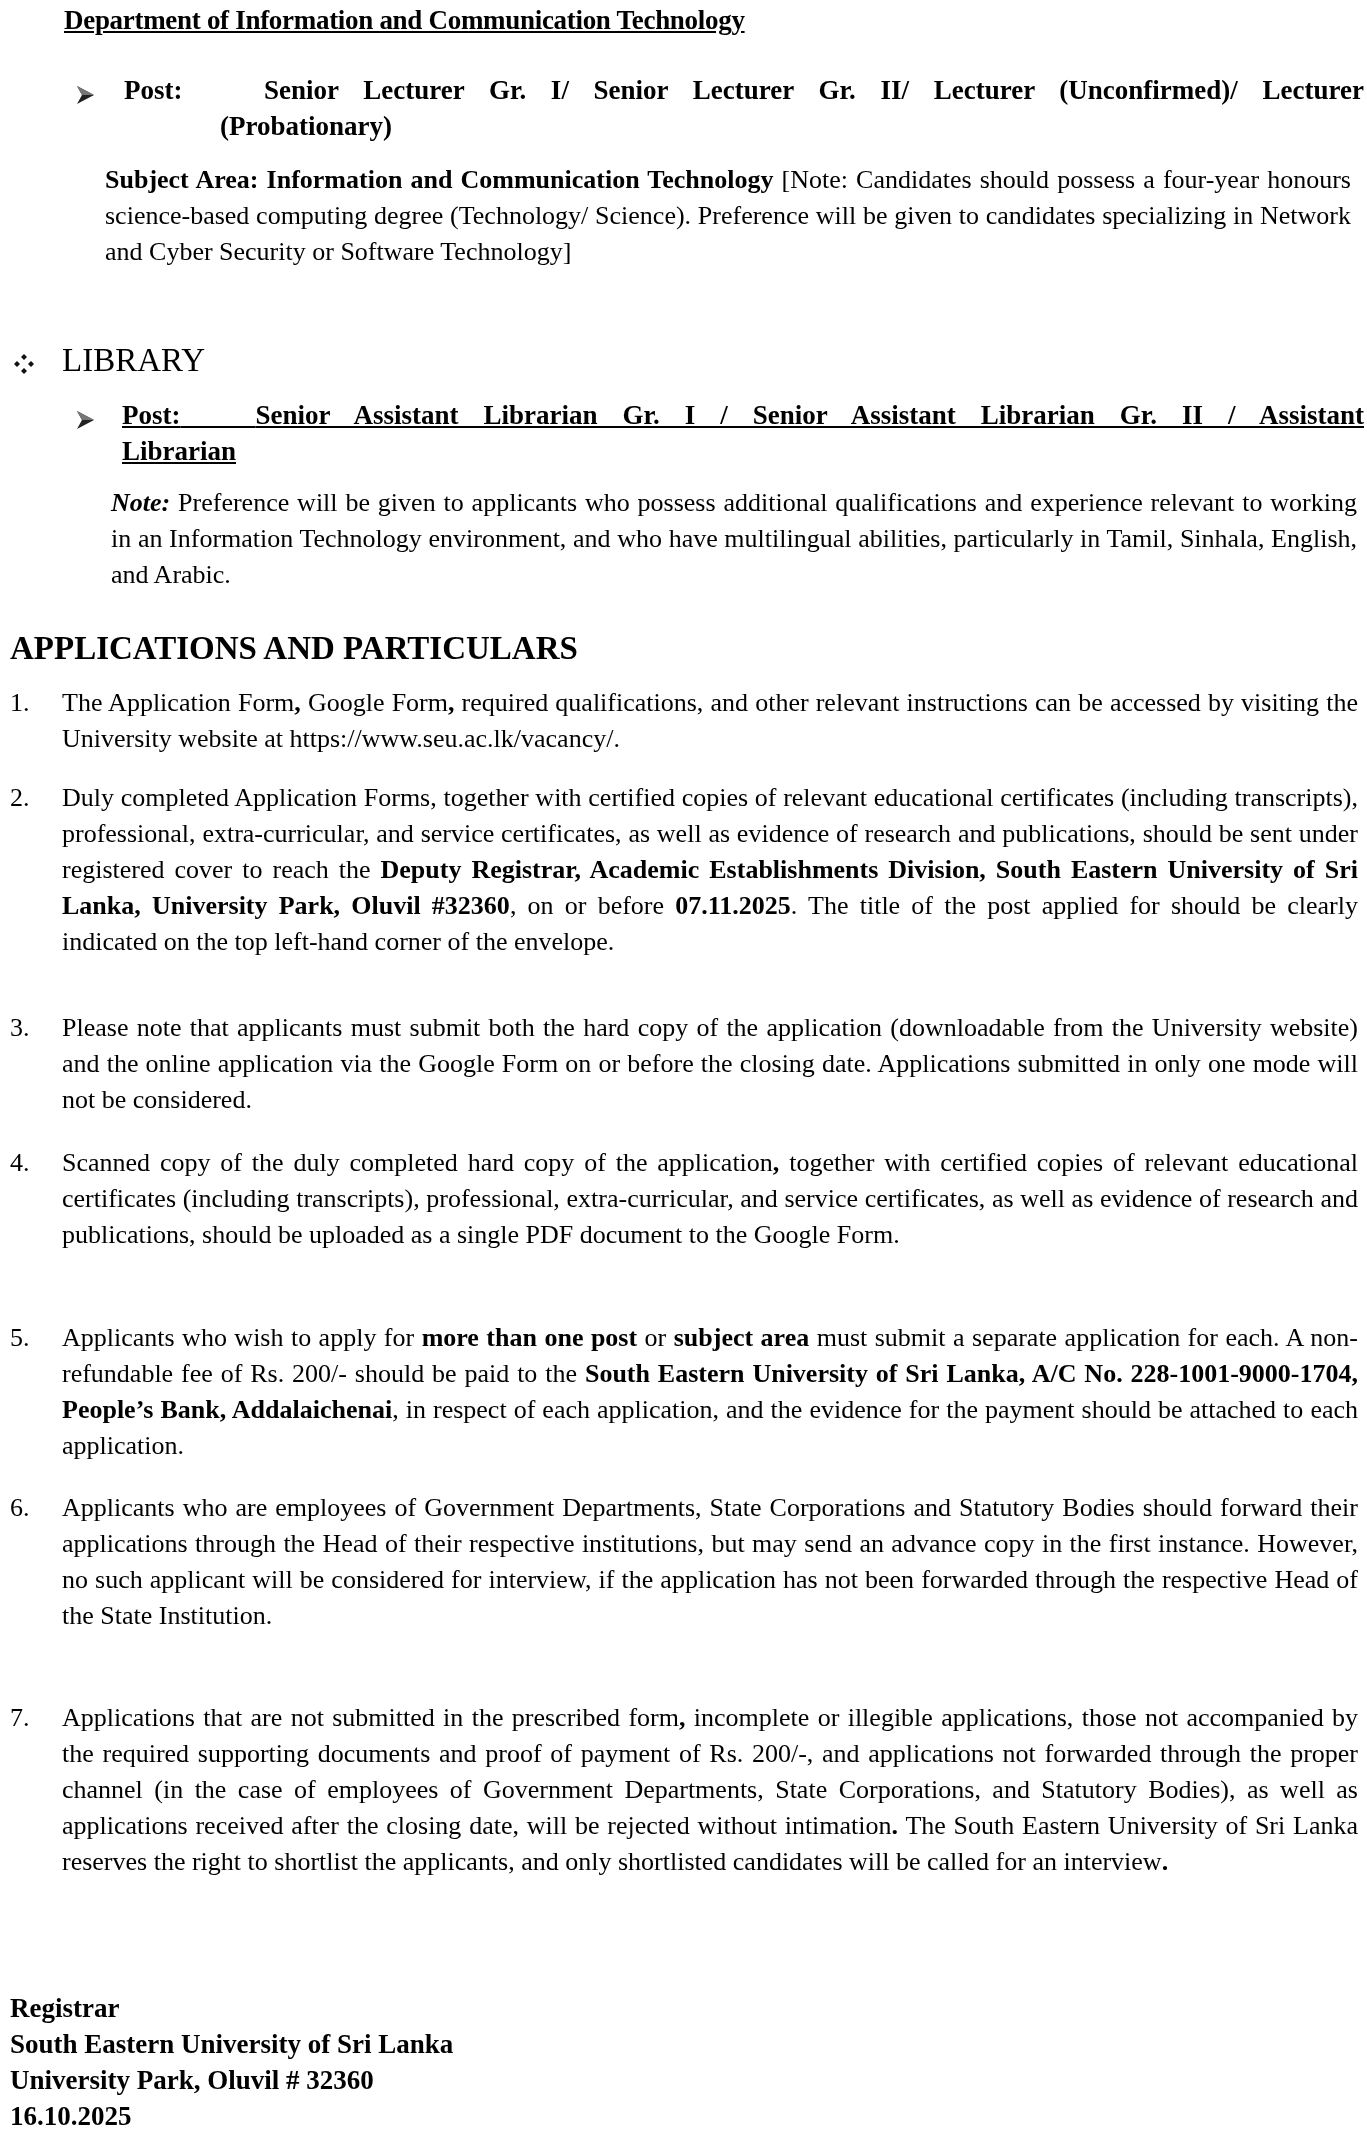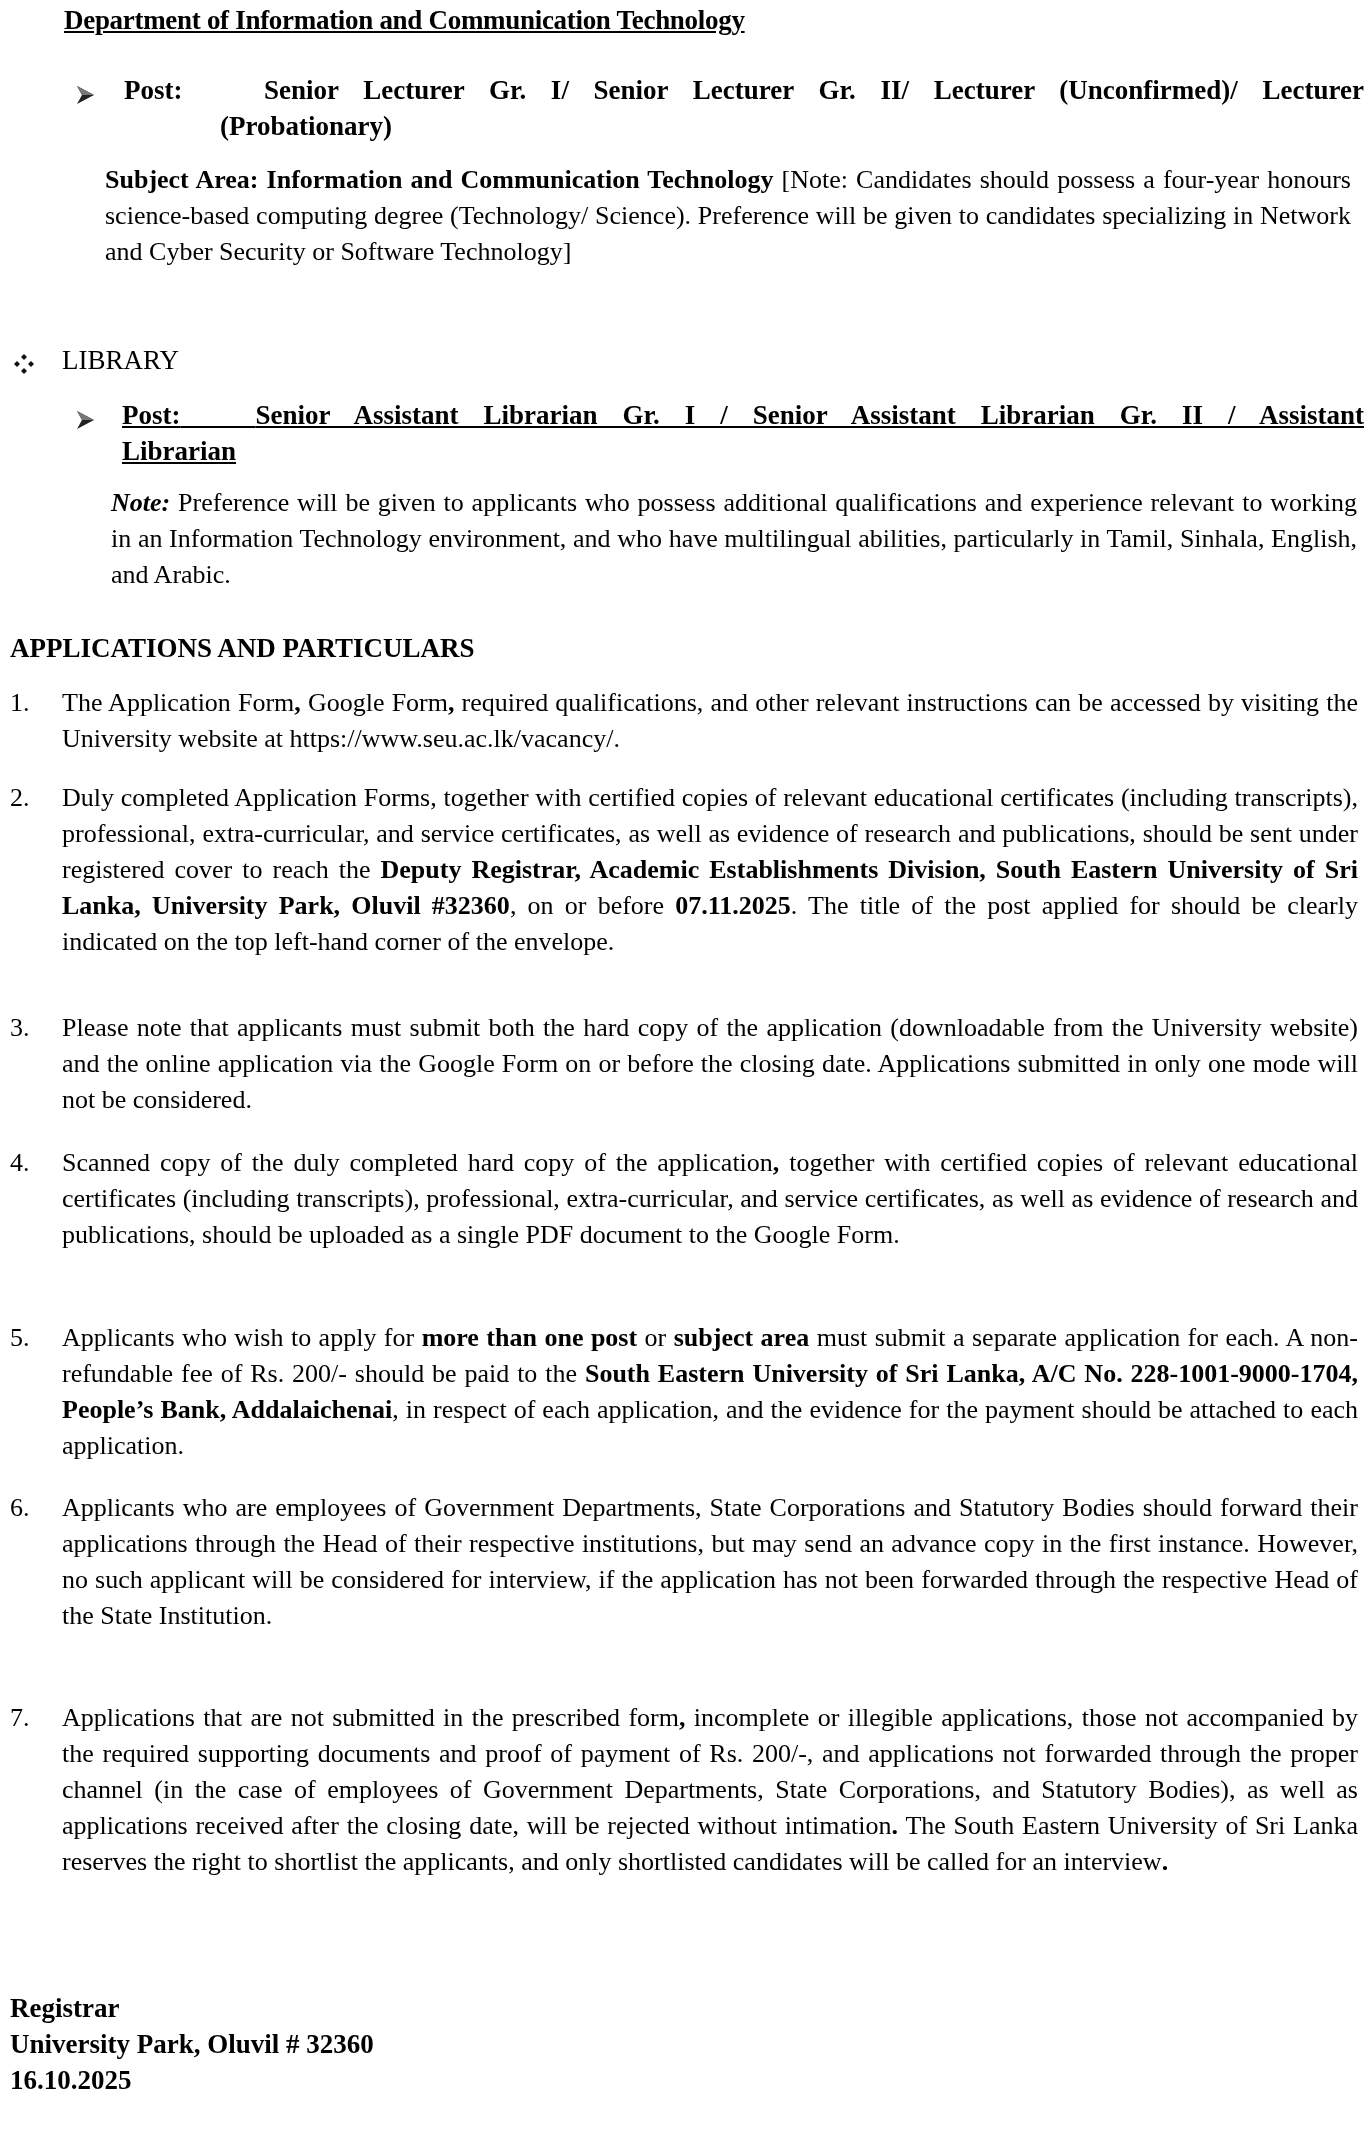--- a/index.html
+++ b/index.html
@@ -22,21 +22,21 @@
     }
     .arrow-icon {
       width: 22px; height: 22px; display: inline-block; margin-top: 8px;
     }
     .post-label { font-weight: bold; font-size: 27px; }
     .post-title { font-weight: bold; font-size: 27px; }
     .block { position: absolute; text-align: justify; }
     .bold { font-weight: bold; }
     .italic-bold { font-weight: bold; font-style: italic; }
     .section-head {
-      position: absolute; font-weight: bold; font-size: 27px;
+      position: absolute; font-weight: bold; font-size: 33px;
     }
     .diamond-icon {
       position: absolute; width: 24px; height: 24px;
     }
     .list-item { position: absolute; left: 10px; width: 1348px; display: flex; }
     .list-num { width: 52px; flex: 0 0 52px; }
     .list-text { flex: 1; text-align: justify; padding-right: 0; }
     .sign {
       position: absolute; left: 10px; top: 1990px; font-weight: bold; font-size: 27px;
       line-height: 36px;
@@ -124,16 +124,17 @@
         <div class="list-text"><span>Applicants who are employees of Government Departments, State Corporations and Statutory Bodies should forward their applications through the Head of their respective institutions, but may send an advance copy in the first instance. However, no such applicant will be considered for interview, if the application has not been forwarded through the respective Head of the State Institution.</span></div>
       </div>
       <div class="list-item" style="top: 1700px;">
         <div class="list-num">7.</div>
         <div class="list-text"><span>Applications that are not submitted in the prescribed form</span><span class="bold">,</span><span> incomplete or illegible applications, those not accompanied by the required supporting documents and proof of payment of Rs. 200/-, and applications not forwarded through the proper channel (in the case of employees of Government Departments, State Corporations, and Statutory Bodies), as well as applications received after the closing date, will be rejected without intimation</span><span class="bold">.</span><span> The South Eastern University of Sri Lanka reserves the right to shortlist the applicants, and only shortlisted candidates will be called for an interview</span><span class="bold">.</span></div>
       </div>
     </div>
 
   <div class="sign">
     <div>Registrar</div>
+    <div>South Eastern University of Sri Lanka</div>
     <div>University Park, Oluvil # 32360</div>
     <div>16.10.2025</div>
   </div>
 </div>
 
 </body></html>

